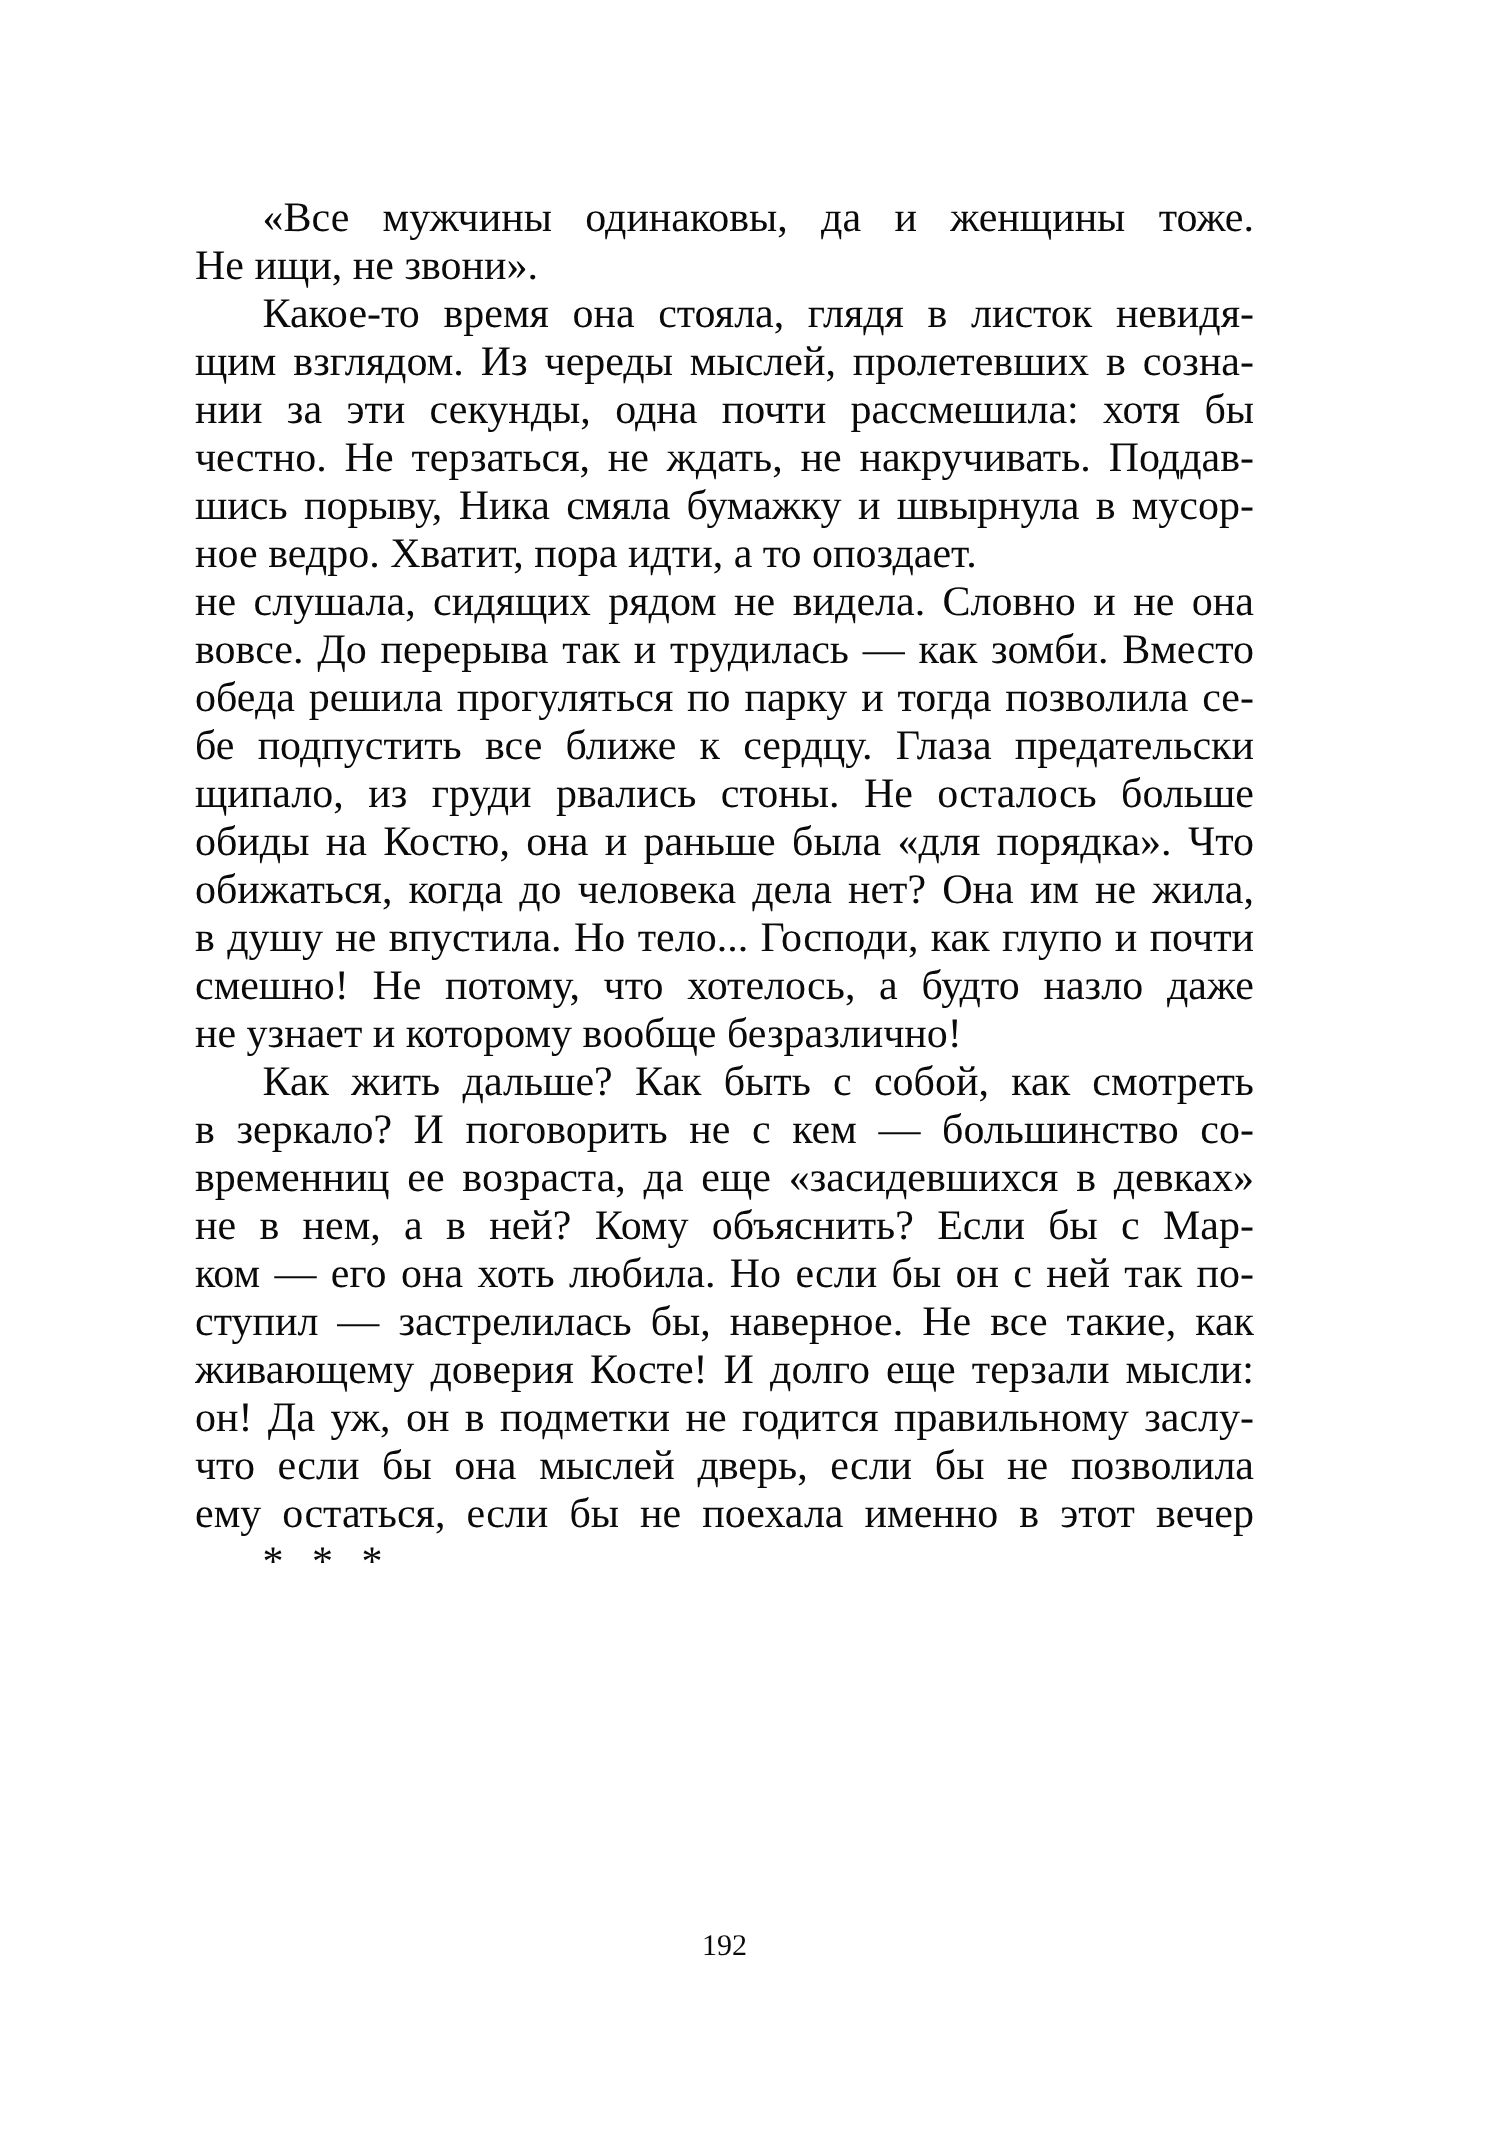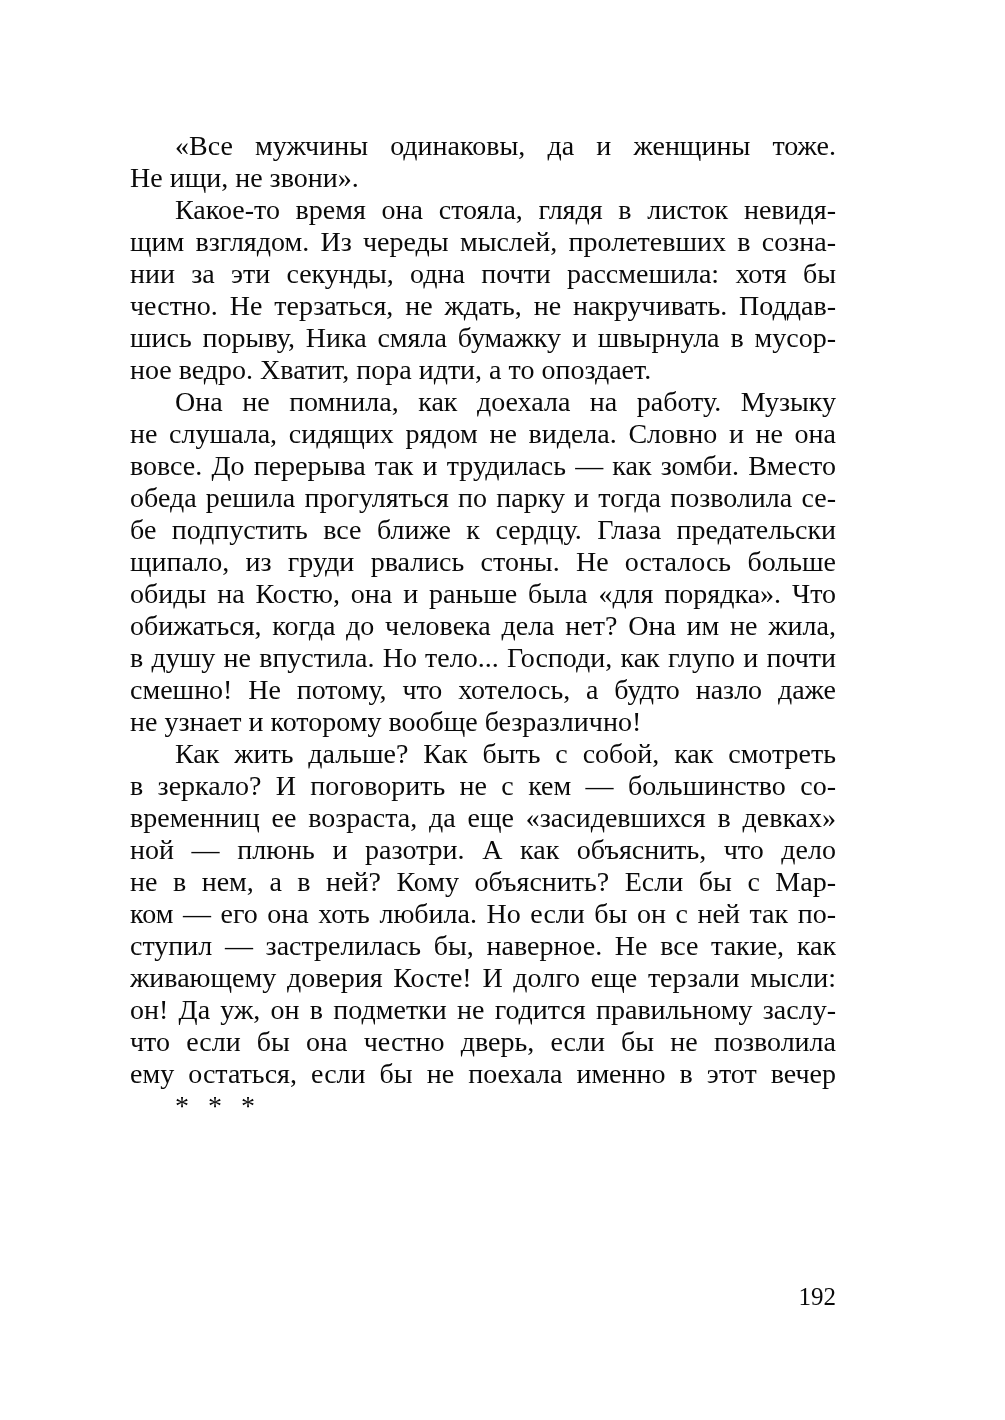--- a/index.html
+++ b/index.html
@@ -39,58 +39,56 @@
     line-height: 32px;
     text-indent: 45px;
     letter-spacing: 6px;
     text-align: left;
   }
   .page-number {
     position: absolute;
     left: 130px;
     top: 1281px;
     width: 706px;
-    text-align: right;
-    font-size: 25px;
+    text-align: center;
+    font-size: 20px;
     line-height: 32px;
   }
 </style>
 </head>
 <body>
 
 <div class="page" style="--page-bg: #ffffff; --page-fg: #0a0a0a;">
   <div class="text-block">
     <div id="paragraphs">
         <div class="line indent">«Все мужчины одинаковы, да и женщины тоже.</div>
         <div class="line last">Не ищи, не звони».</div>
         <div class="line indent">Какое-то время она стояла, глядя в листок невидя-</div>
         <div class="line">щим взглядом. Из череды мыслей, пролетевших в созна-</div>
         <div class="line">нии за эти секунды, одна почти рассмешила: хотя бы</div>
         <div class="line">честно. Не терзаться, не ждать, не накручивать. Поддав-</div>
         <div class="line">шись порыву, Ника смяла бумажку и швырнула в мусор-</div>
         <div class="line last">ное ведро. Хватит, пора идти, а то опоздает.</div>
-        <div class="line indent">Она не помнила, как доехала на работу. Музыку</div>
         <div class="line">не слушала, сидящих рядом не видела. Словно и не она</div>
         <div class="line">вовсе. До перерыва так и трудилась — как зомби. Вместо</div>
         <div class="line">обеда решила прогуляться по парку и тогда позволила се-</div>
         <div class="line">бе подпустить все ближе к сердцу. Глаза предательски</div>
         <div class="line">щипало, из груди рвались стоны. Не осталось больше</div>
         <div class="line">обиды на Костю, она и раньше была «для порядка». Что</div>
         <div class="line">обижаться, когда до человека дела нет? Она им не жила,</div>
         <div class="line">в душу не впустила. Но тело... Господи, как глупо и почти</div>
         <div class="line">смешно! Не потому, что хотелось, а будто назло даже</div>
         <div class="line last">не узнает и которому вообще безразлично!</div>
         <div class="line indent">Как жить дальше? Как быть с собой, как смотреть</div>
         <div class="line">в зеркало? И поговорить не с кем — большинство со-</div>
         <div class="line">временниц ее возраста, да еще «засидевшихся в девках»</div>
-        <div class="line">ной — плюнь и разотри. А как объяснить, что дело</div>
         <div class="line">не в нем, а в ней? Кому объяснить? Если бы с Мар-</div>
         <div class="line">ком — его она хоть любила. Но если бы он с ней так по-</div>
         <div class="line">ступил — застрелилась бы, наверное. Не все такие, как</div>
         <div class="line">живающему доверия Косте! И долго еще терзали мысли:</div>
         <div class="line">он! Да уж, он в подметки не годится правильному заслу-</div>
-        <div class="line">что если бы она честно дверь, если бы не позволила</div>
+        <div class="line">что если бы она мыслей дверь, если бы не позволила</div>
         <div class="line">ему остаться, если бы не поехала именно в этот вечер</div>
       </div>
     <div class="separator">* * *</div>
   </div>
   <div class="page-number">192</div>
 </div>
 
 </body></html>

